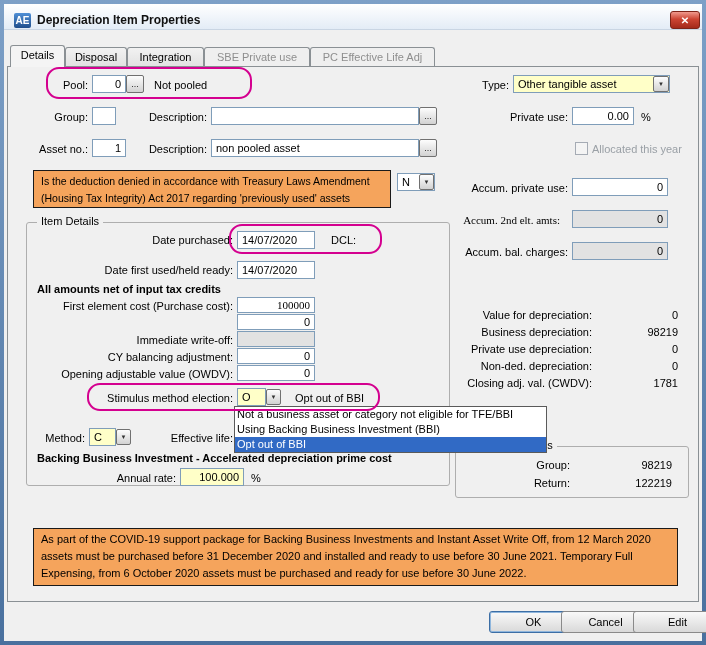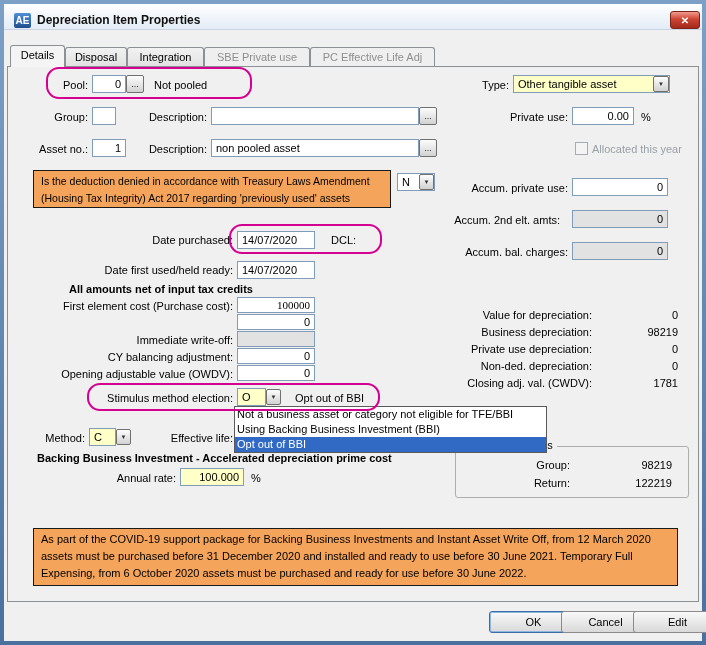--- a/index.html
+++ b/index.html
@@ -103,35 +103,38 @@
 
   <div class="obox" style="left:33px;top:170px;width:358px;height:38px;">Is the deduction denied in accordance with Treasury Laws Amendment (Housing Tax Integrity) Act 2017 regarding 'previously used' assets (P&amp;E)?</div>
   <div class="fld" style="left:397px;top:173px;width:38px;height:18px;padding-right:17px;">N</div>
   <div class="minibtn" style="left:419px;top:174px;width:15px;height:16px;">
     <span class="arrowglyph">▼</span>
   </div>
 
   <div class="lbl" style="left:440px;top:182px;width:128px;">Accum. private use:</div>
   <div class="fld num" style="left:572px;top:178px;width:96px;height:18px;">0</div>
 
-  <div class="lbl" style="left:432px;top:214px;width:128px;">Accum. 2nd elt. amts:</div>
+  <div class="lbl" style="left:432px;top:214px;width:128px;font-family:Liberation Serif, serif;">Accum. 2nd elt. amts:</div>
   <div class="fld num dis" style="left:572px;top:210px;width:96px;height:18px;">0</div>
 
   <div class="lbl" style="left:440px;top:246px;width:128px;">Accum. bal. charges:</div>
   <div class="fld num dis" style="left:572px;top:242px;width:96px;height:18px;">0</div>
 
+  <div class="grp" style="left:26px;top:222px;width:424px;height:264px;">
+    <div class="legend" style="left:10px;">Item Details</div>
+  </div>
 
   <div class="lbl" style="left:90px;top:234px;width:143px;">Date purchased:</div>
   <div class="fld" style="left:237px;top:231px;width:78px;height:18px;">14/07/2020</div>
   <div class="txt" style="left:331px;top:234px;">DCL:</div>
 
   <div class="lbl" style="left:60px;top:264px;width:173px;">Date first used/held ready:</div>
   <div class="fld" style="left:237px;top:261px;width:78px;height:18px;">14/07/2020</div>
 
-  <div class="txt bold" style="left:37px;top:283px;margin-left:32px;">All amounts net of input tax credits</div>
+  <div class="txt bold" style="left:37px;top:283px;">All amounts net of input tax credits</div>
 
   <div class="lbl" style="left:20px;top:300px;width:213px;">First element cost (Purchase cost):</div>
   <div class="fld num" style="left:237px;top:297px;width:78px;height:16px;font-family:Liberation Serif, serif;">100000</div>
 
   <div class="fld num" style="left:237px;top:314px;width:78px;height:16px;">0</div>
 
   <div class="lbl" style="left:20px;top:334px;width:213px;">Immediate write-off:</div>
   <div class="fld num dis" style="left:237px;top:331px;width:78px;height:16px;"></div>
 
   <div class="lbl" style="left:20px;top:351px;width:213px;">CY balancing adjustment:</div>

